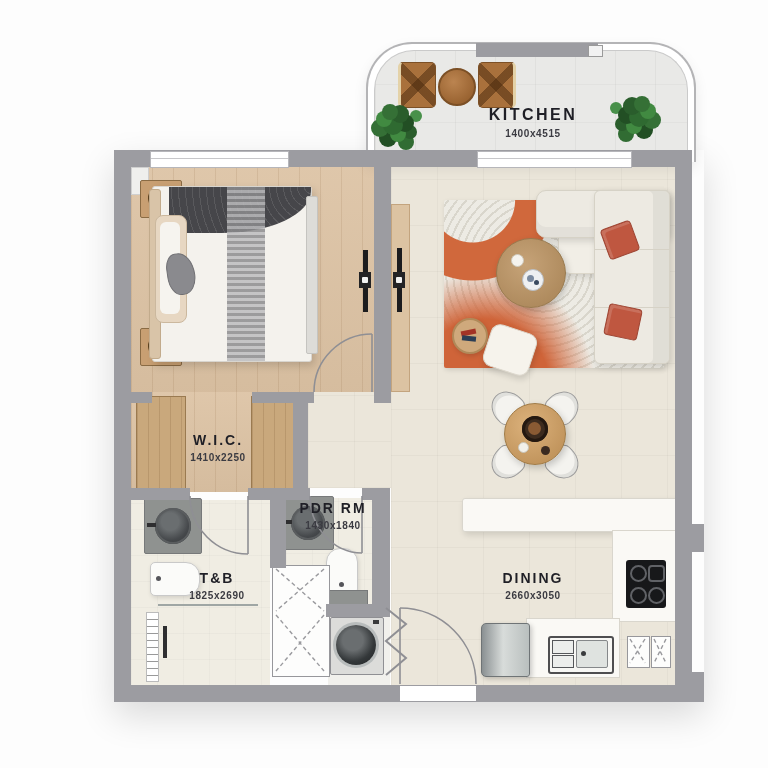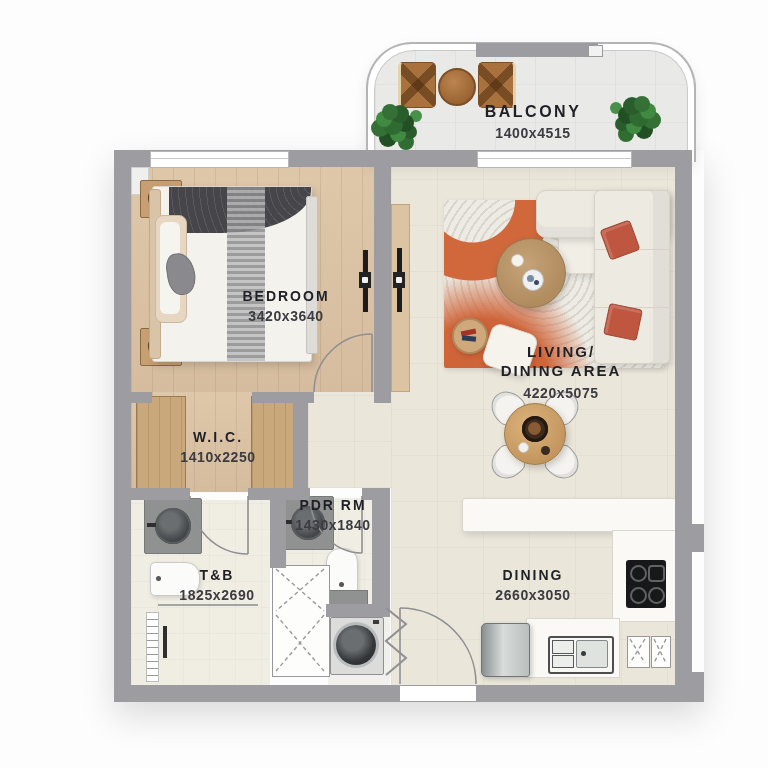--- a/index.html
+++ b/index.html
@@ -6,21 +6,21 @@
   .plan{position:relative;width:768px;height:768px;background:#fdfdfd;overflow:hidden;
         font-family:"Liberation Sans",sans-serif;}
   .f{position:absolute;z-index:1;}
   .f2{position:absolute;z-index:2;}
   .fur{position:absolute;z-index:10;}
   .w{position:absolute;background:#9c9ca1;z-index:30;}
   .win{position:absolute;z-index:32;background:#ffffff;border:1px solid #b6b6ba;
        background-image:linear-gradient(180deg,transparent 6px,#c7c7ca 6px,#c7c7ca 7px,transparent 7px);}
   .lbl{position:absolute;transform:translate(-50%,-50%);text-align:center;z-index:60;color:#1f1f26;}
   .lbl .nm{font-weight:700;font-size:14px;letter-spacing:2px;white-space:nowrap;}
-  .lbl .dm{font-weight:600;font-size:14px;letter-spacing:.6px;color:#3b3b42;margin-top:4px;white-space:nowrap;}
+  .lbl .dm{font-weight:600;font-size:10px;letter-spacing:.6px;color:#3b3b42;margin-top:4px;white-space:nowrap;}
   .lbl.big .nm{font-size:16px;letter-spacing:2.5px;}
   .lbl.liv .nm{font-size:15px;letter-spacing:2px;line-height:1.25;}
   .wood{background:#dcc2a3;background-image:
         repeating-linear-gradient(90deg,rgba(120,80,40,.12) 0 1px,transparent 1px 21px),
         linear-gradient(180deg,rgba(255,255,255,.08),rgba(0,0,0,.03));}
   .tile{background:#ebe6da;background-image:
         repeating-linear-gradient(90deg,rgba(0,0,0,.03) 0 1px,transparent 1px 46px),
         repeating-linear-gradient(0deg,rgba(0,0,0,.03) 0 1px,transparent 1px 46px);}
   .bath{background:#f0ede3;background-image:
         repeating-linear-gradient(90deg,rgba(0,0,0,.025) 0 1px,transparent 1px 26px),
@@ -220,31 +220,22 @@
     </g>
     <g stroke="#9a9a9e" stroke-width="1.4" stroke-dasharray="4 3" fill="none">
       <path d="M 276 569 L 324 611 M 324 569 L 276 611"></path>
       <path d="M 276 615 L 324 671 M 324 615 L 276 671"></path>
       <path d="M 630 639 L 645 663 M 645 639 L 630 663"></path>
       <path d="M 654 639 L 666 663 M 666 639 L 654 663"></path>
     </g>
   </svg>
 
   <div class="lbl big" style="left:533px;top:122px;">
-    <div class="nm">BALCONY</div>
+    <div class="nm">KITCHEN</div>
     <div class="dm">1400x4515</div>
-  </div>
-  <div class="lbl" style="left:286px;top:306px;">
-    <div class="nm">BEDROOM</div>
-    <div class="dm">3420x3640</div>
-  </div>
-  <div class="lbl liv" style="left:561px;top:372px;">
-    <div class="nm">LIVING/</div>
-    <div class="nm">DINING AREA</div>
-    <div class="dm">4220x5075</div>
   </div>
   <div class="lbl" style="left:218px;top:447px;">
     <div class="nm">W.I.C.</div>
     <div class="dm">1410x2250</div>
   </div>
   <div class="lbl" style="left:333px;top:515px;">
     <div class="nm">PDR RM</div>
     <div class="dm">1430x1840</div>
   </div>
   <div class="lbl" style="left:217px;top:585px;">

